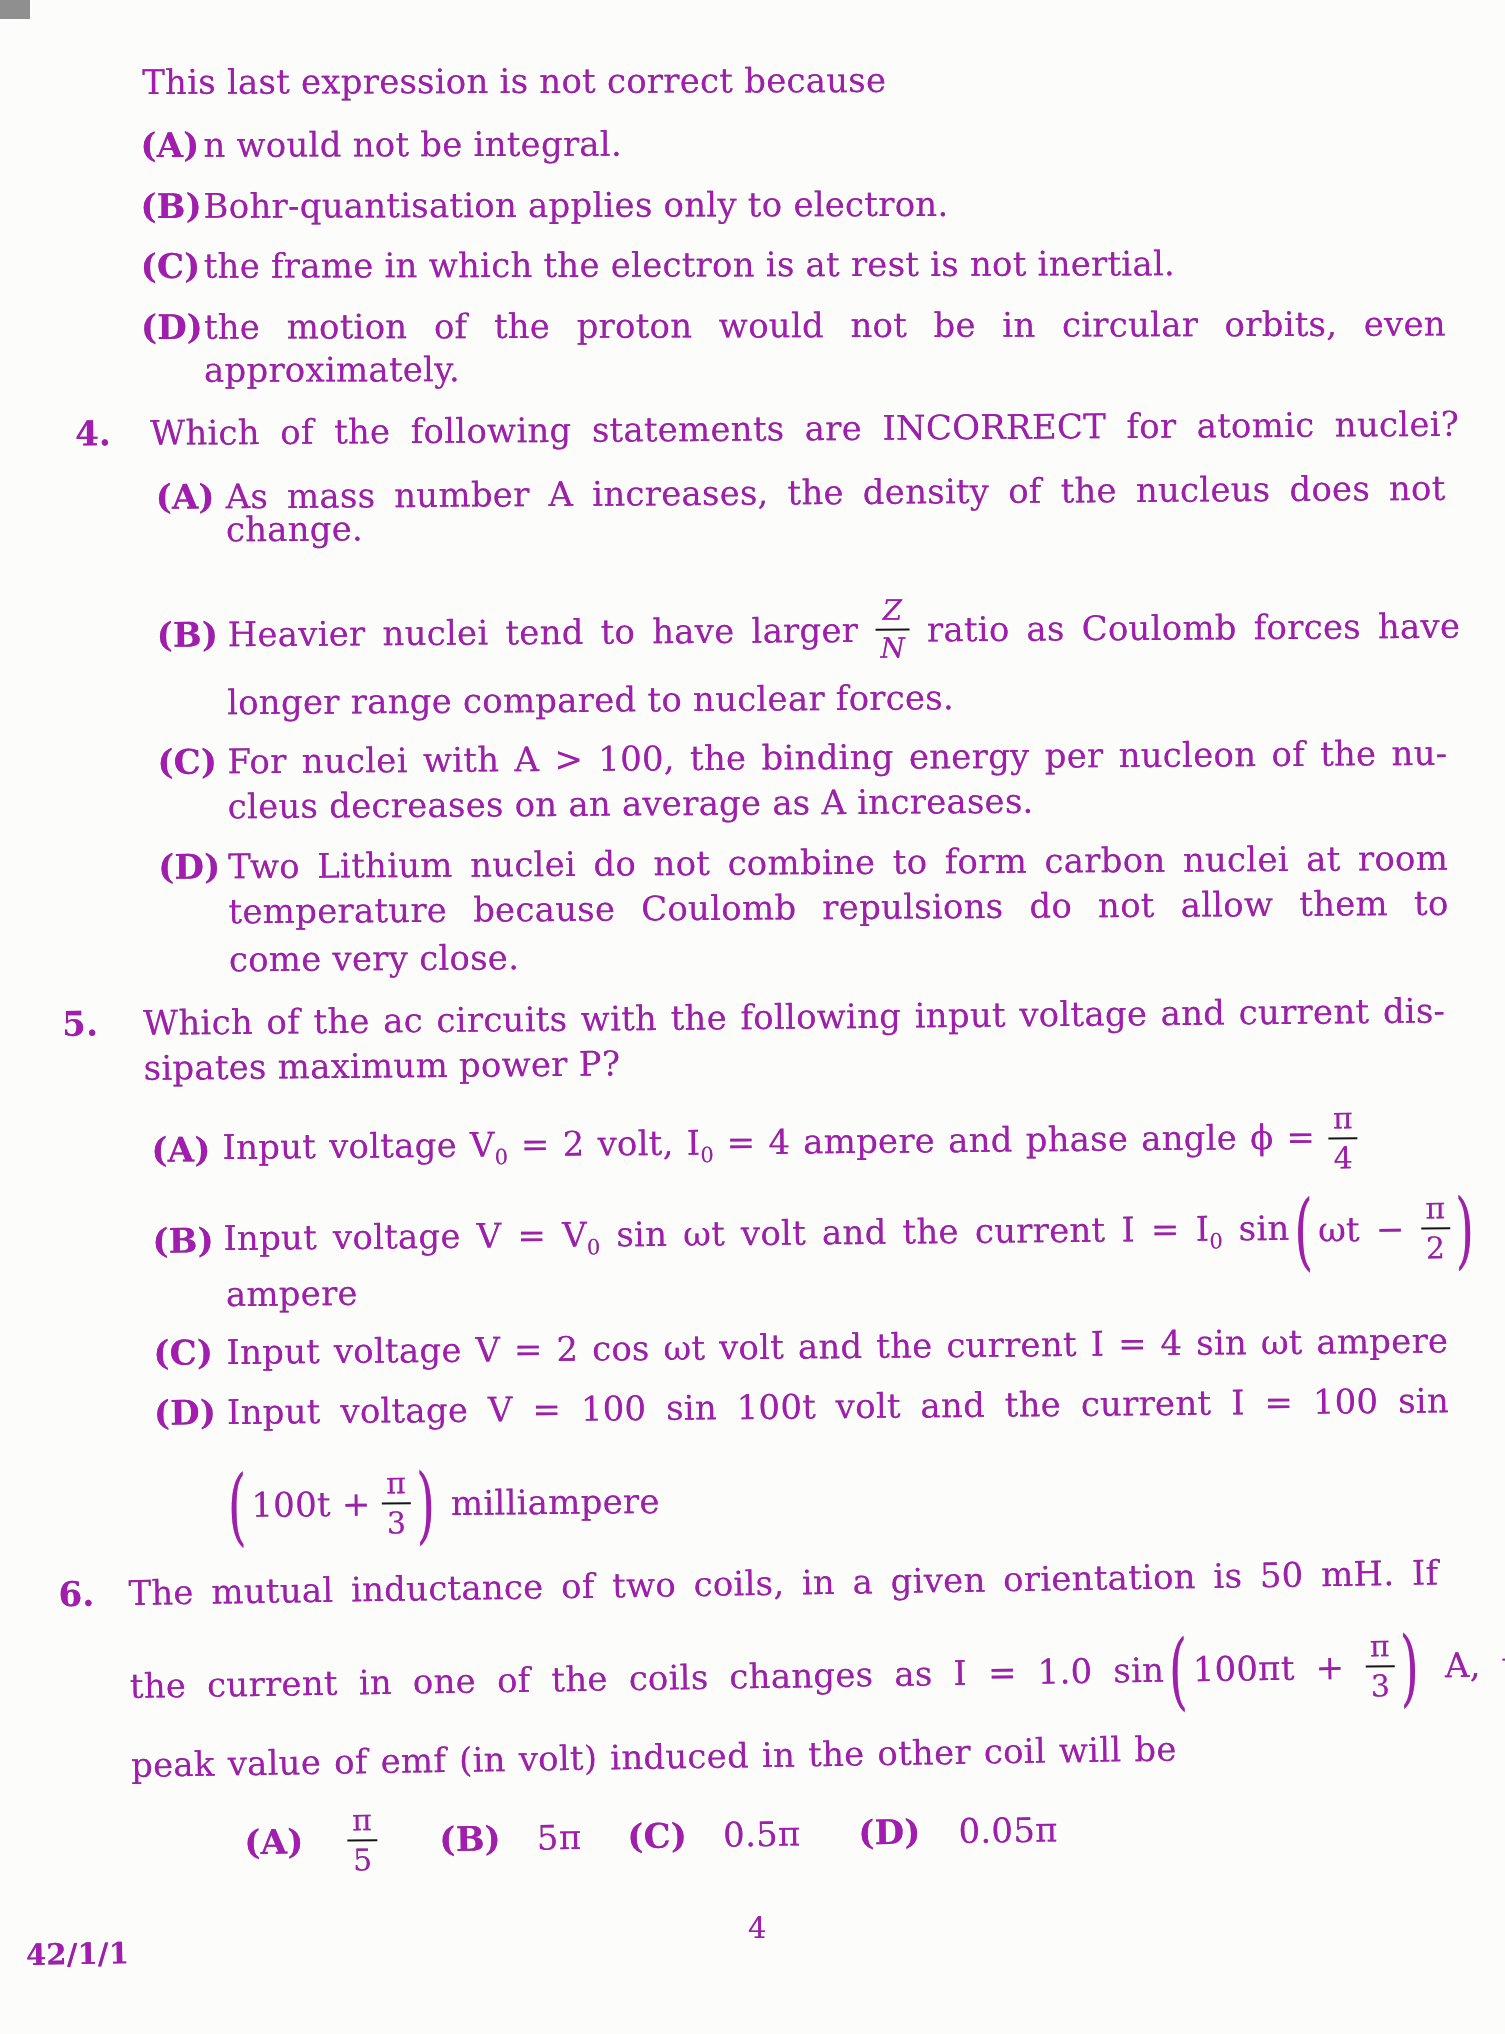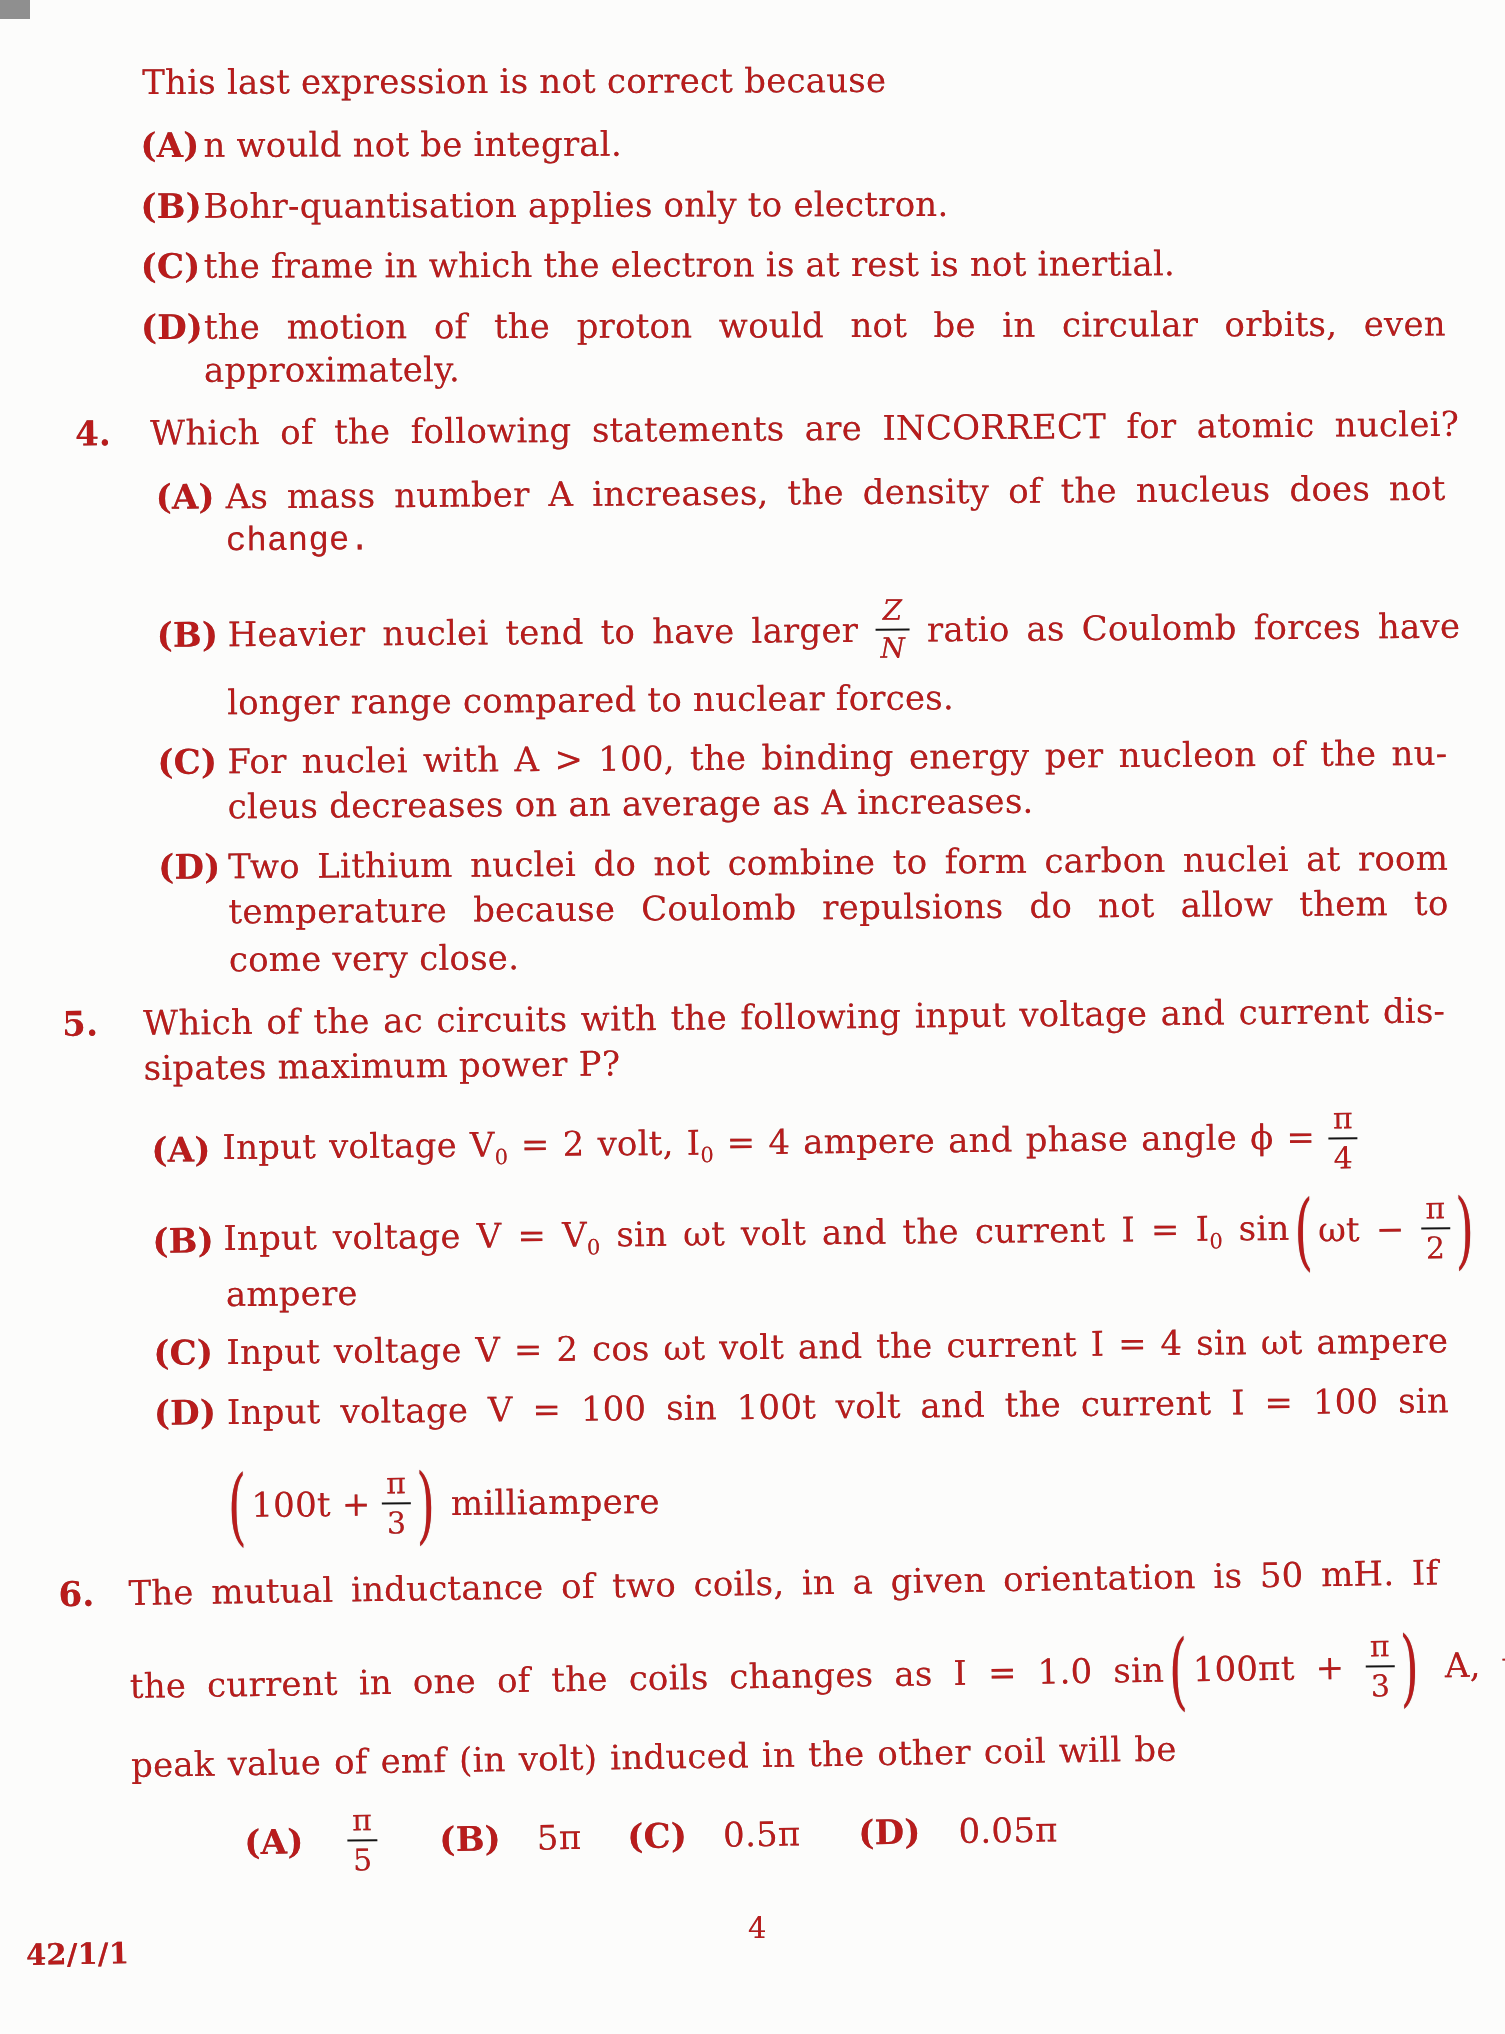--- a/index.html
+++ b/index.html
@@ -1,20 +1,20 @@
 <!DOCTYPE html>
 <html><head>
 <meta charset="utf-8">
 <style>
   html,body { margin:0; padding:0; background:#e8e8e8; }
   .page {
     position:relative; width:1505px; height:2034px; margin:0 auto;
     background:#fcfcfb; overflow:hidden;
     font-family:"DejaVu Serif","Liberation Serif",serif;
-    font-size:34px; color:#b91c1c; letter-spacing:0.2px;
+    font-size:34px; color:#a21caf; letter-spacing:0.2px;
     text-shadow:0 0 0.6px rgba(25,25,25,0.5);
   }
   .corner { position:absolute; left:0; top:0; width:30px; height:19px; background:#8f8f8f; }
   .blk { position:absolute; left:0; width:1505px; height:0; overflow:visible; transform-origin:130px 0; }
   .ln { position:absolute; white-space:nowrap; line-height:40px; }
   .j  { white-space:normal; text-align:justify; text-align-last:justify; line-height:40px; }
   .lbl { font-weight:bold; }
   .lb  { display:inline-block; width:63px; font-weight:bold; }
   .mflex { position:absolute; display:flex; align-items:center; }
   .lb2 { flex:0 0 auto; width:71px; font-weight:bold; }
@@ -46,21 +46,21 @@
     <div class="ln j" style="left:203px; top:307px; width:1242px;">the motion of the proton would not be in circular orbits, even</div>
     <div class="ln" style="left:203px; top:350px;">approximately.</div>
   </section>
 
   <section class="blk" style="top:410px; transform:rotate(-0.4deg);">
     <span class="ln lbl" style="left:75px; top:3px;">4.</span>
     <div class="ln j" style="left:150px; top:3px; width:1309px;">Which of the following statements are INCORRECT for atomic nuclei?</div>
 
     <span class="ln lbl" style="left:155px; top:67px;">(A)</span>
     <div class="ln j" style="left:225px; top:67px; width:1220px;">As mass number A increases, the density of the nucleus does not</div>
-    <div class="ln" style="left:225px; top:112px;font-family:Liberation Mono, monospace;">change.</div>
+    <div class="ln" style="left:225px; top:100px;">change.</div>
 
     <div class="mflex ws6" style="left:155px; top:185px; height:80px; width:1320px;">
       <span class="lb2">(B)</span>
         <span class="seg">Heavier nuclei tend to have larger </span>
         <span class="frac it">
           <span class="fn">Z</span>
           <span class="fd">N</span>
         </span>
         <span class="seg"> ratio as Coulomb forces have</span>
     </div>

